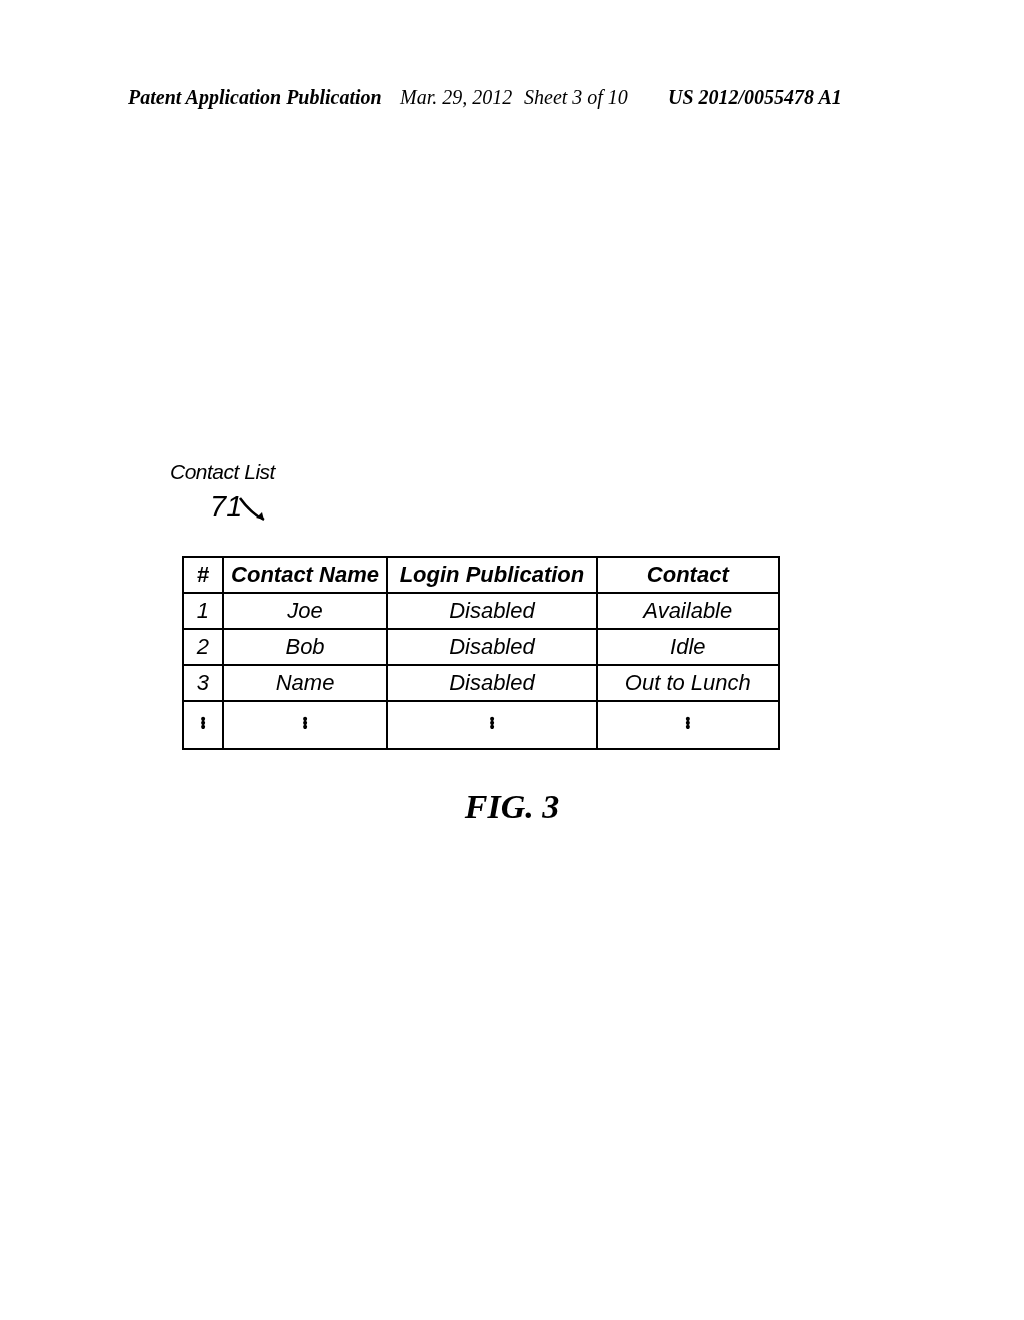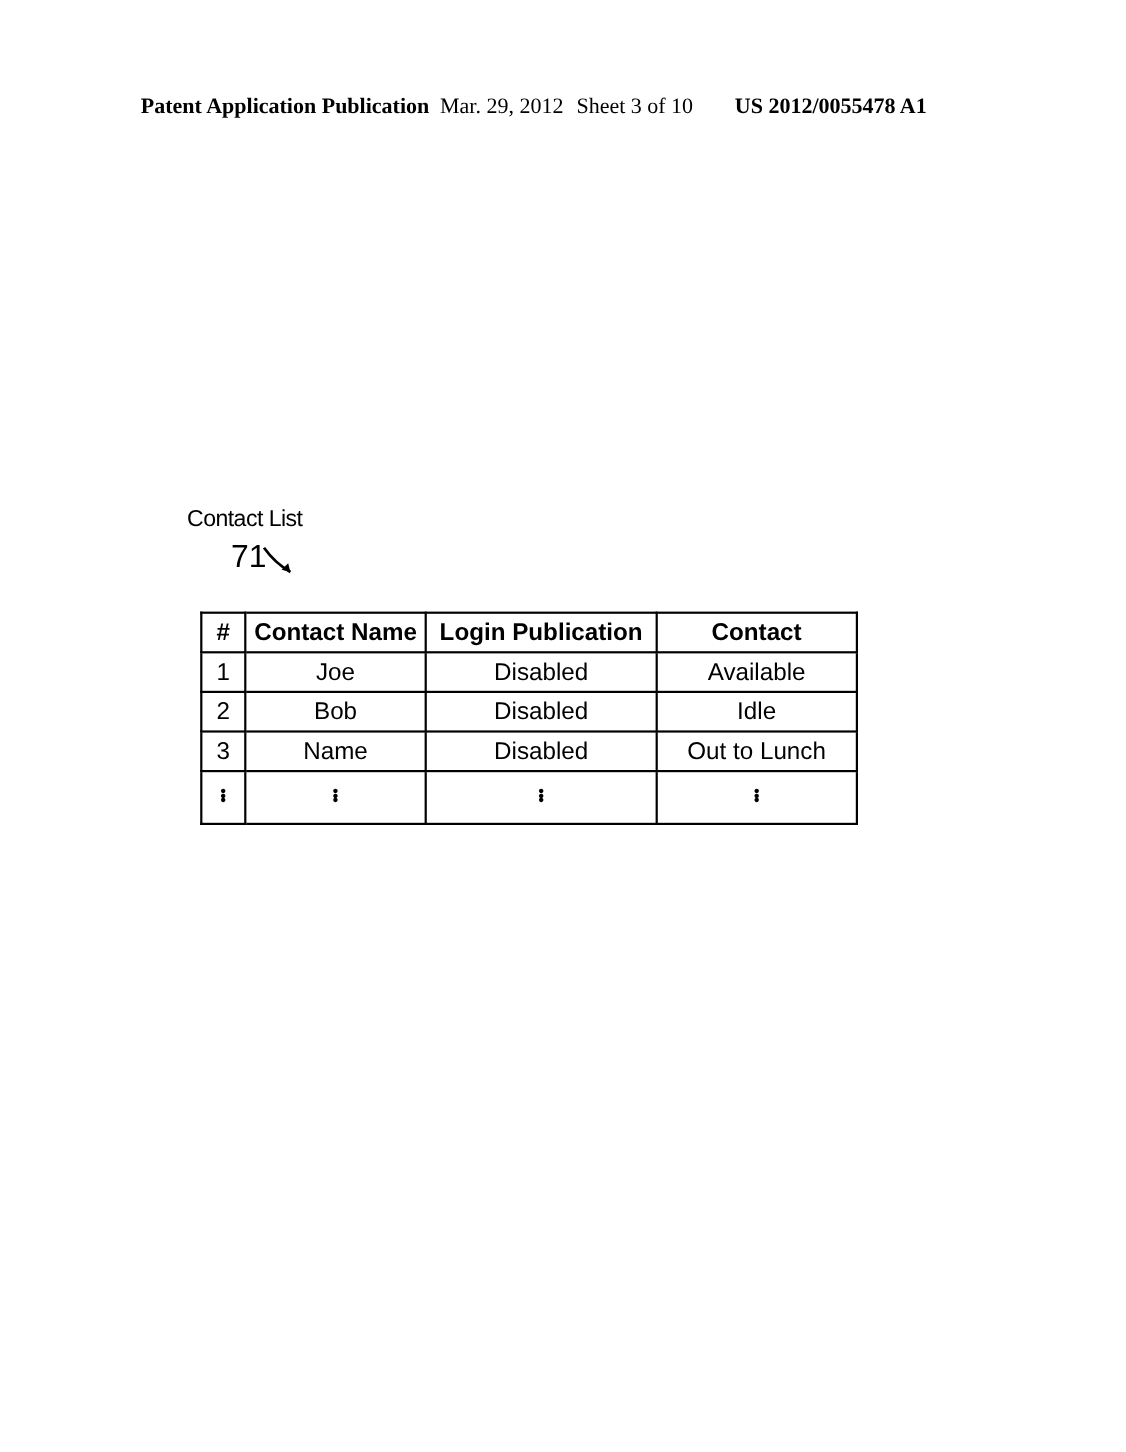--- a/index.html
+++ b/index.html
@@ -1,17 +1,17 @@
 <!DOCTYPE html>
 <html><head>
   <meta charset="utf-8">
   <style>
     * { box-sizing: border-box; margin: 0; padding: 0; }
     html, body { width: 1024px; height: 1320px; background: #fff; font-family: "Times New Roman", Times, serif; color: #000; }
-    .page { position: relative; width: 1024px; height: 1320px; }
+    .page { position: relative; width: 1024px; height: 1320px; font-style: italic; }
     .header-line { position: absolute; top: 86px; font-size: 20px; }
     .hdr-left { left: 128px; font-weight: bold; }
     .hdr-mid { left: 356px; margin-left: 44px; }
     .hdr-sheet { left: 524px; }
     .hdr-right { left: 668px; font-weight: bold; }
 
     .contact-list-label {
       position: absolute;
       left: 170px;
       top: 460px;
@@ -129,14 +129,15 @@
         <tr class="ellipsis">
           <td><span class="vdots"><span>•</span><span>•</span><span>•</span></span></td>
           <td><span class="vdots"><span>•</span><span>•</span><span>•</span></span></td>
           <td><span class="vdots"><span>•</span><span>•</span><span>•</span></span></td>
           <td><span class="vdots"><span>•</span><span>•</span><span>•</span></span></td>
         </tr>
       </tbody>
     </table>
   </div>
 
+  <div class="fig-caption">FIG. 3</div>
 
 </div>
 
 </body></html>

